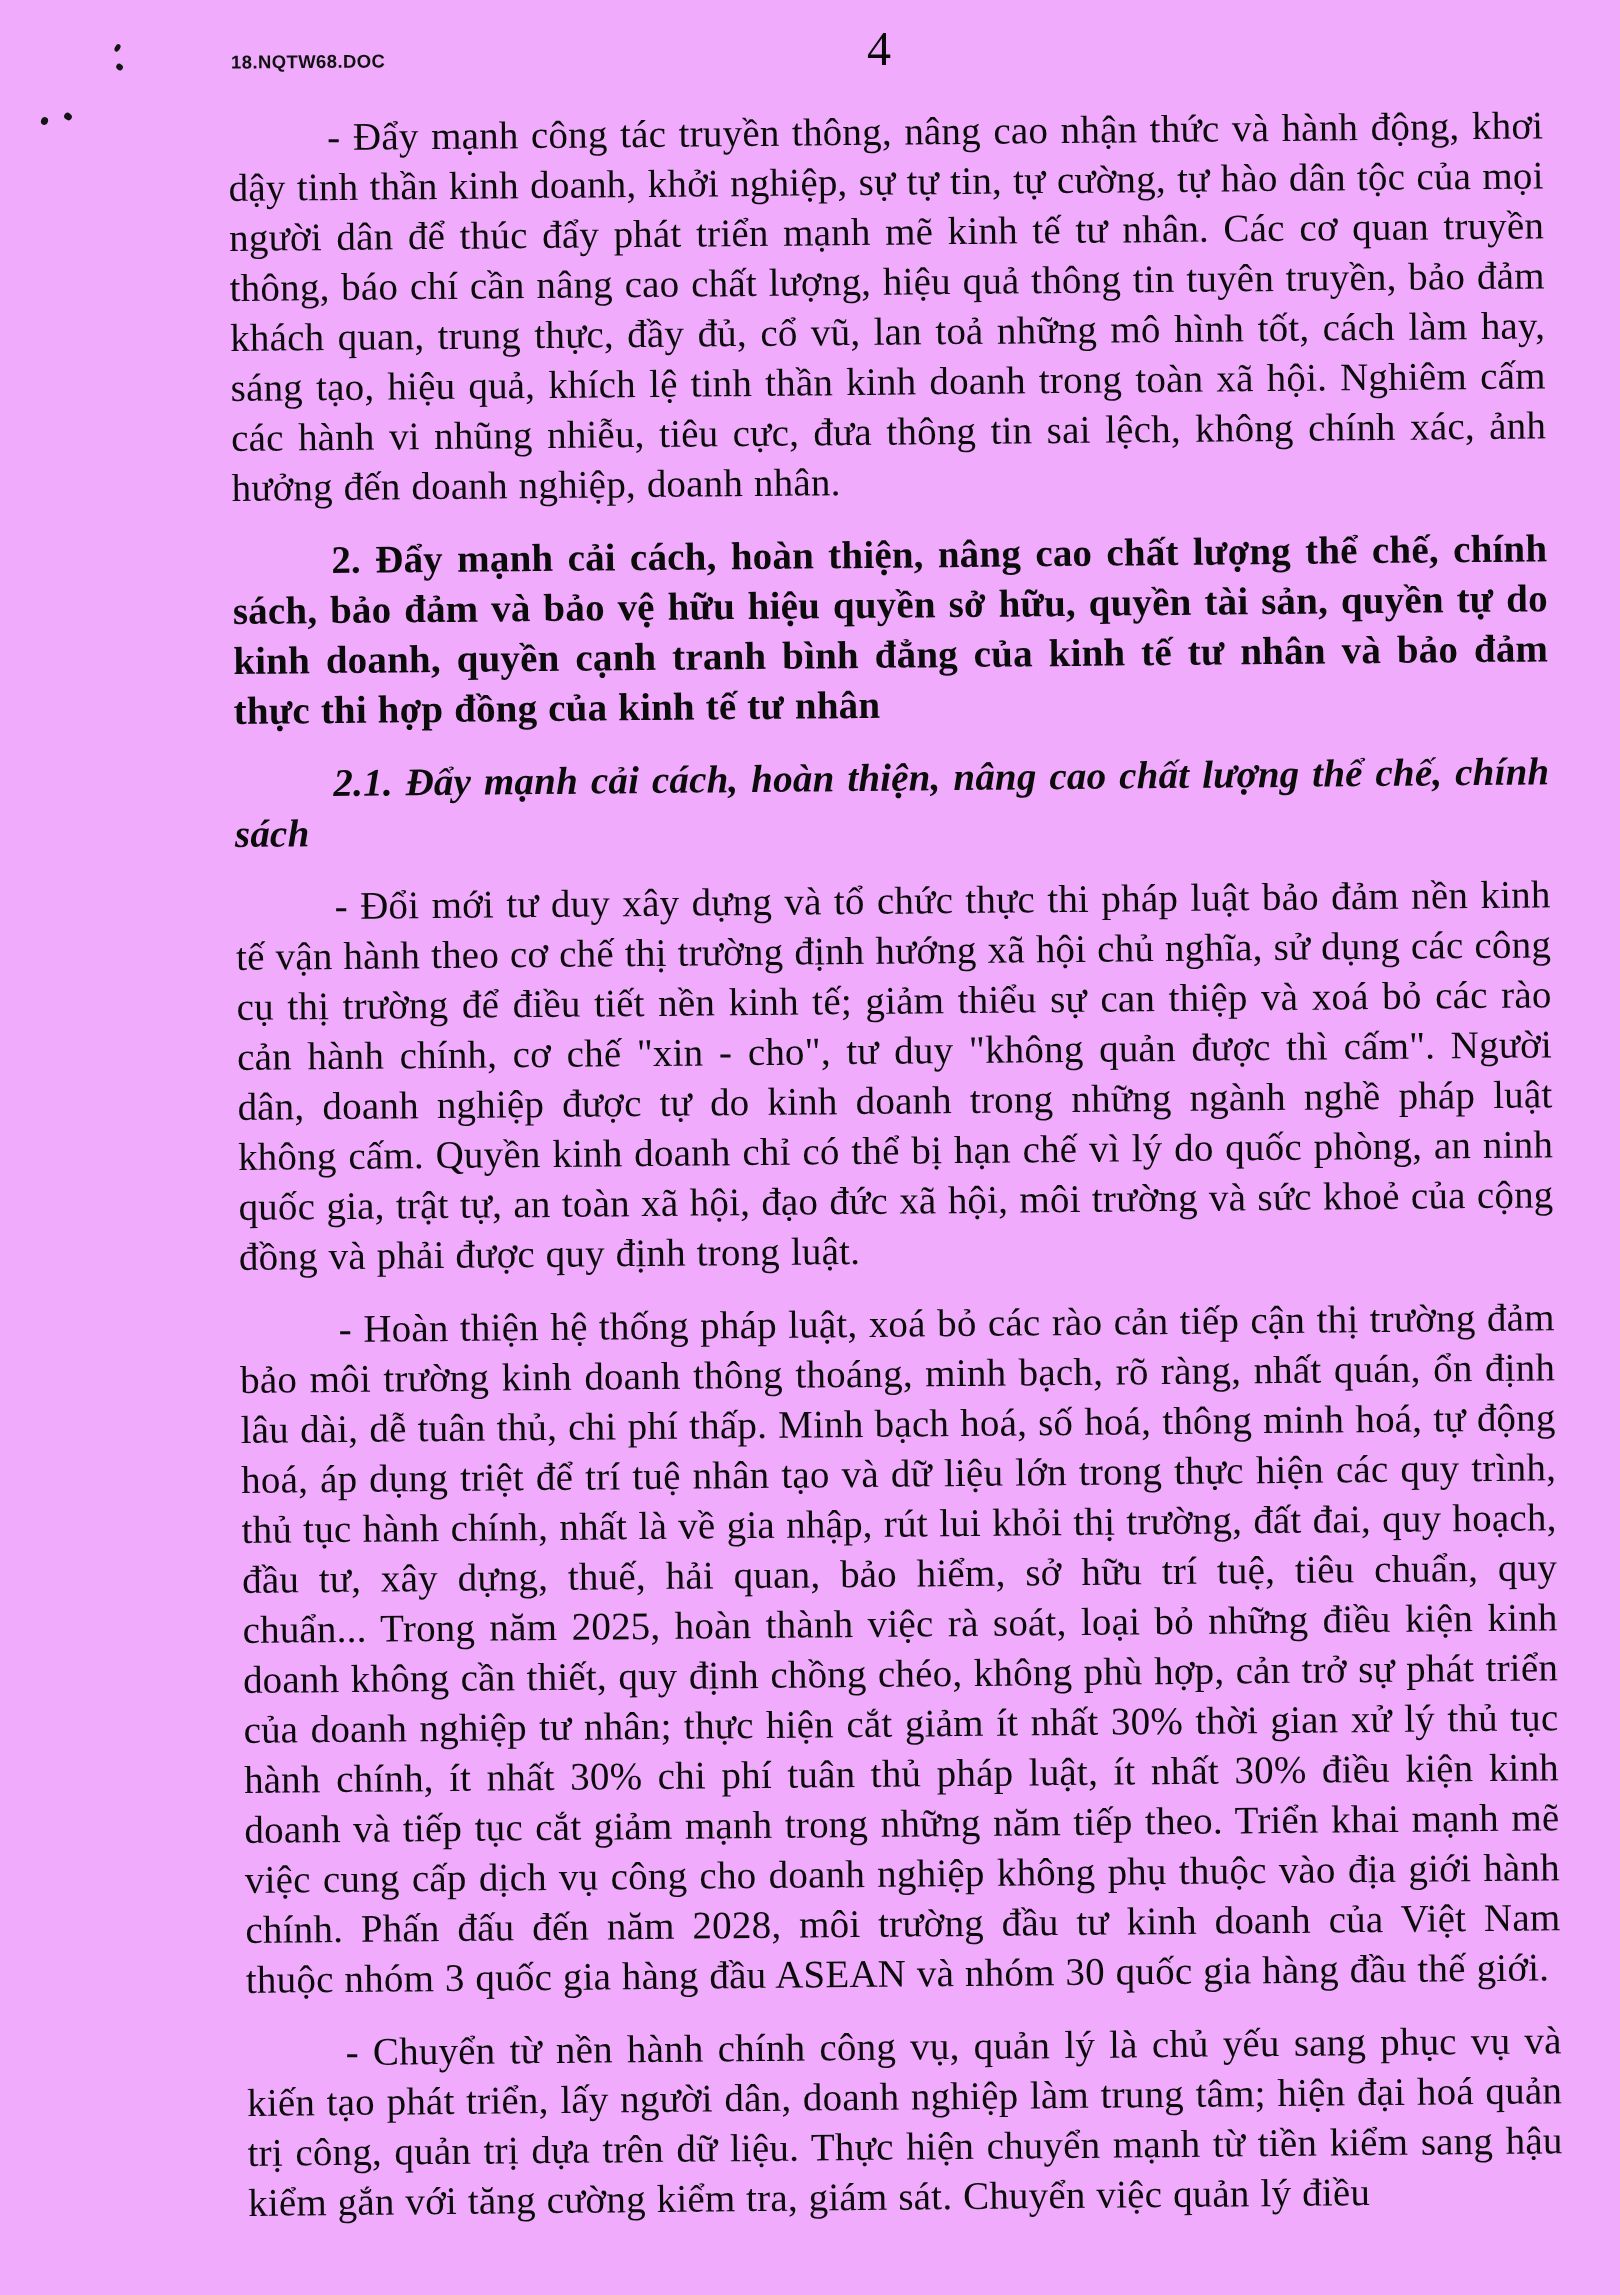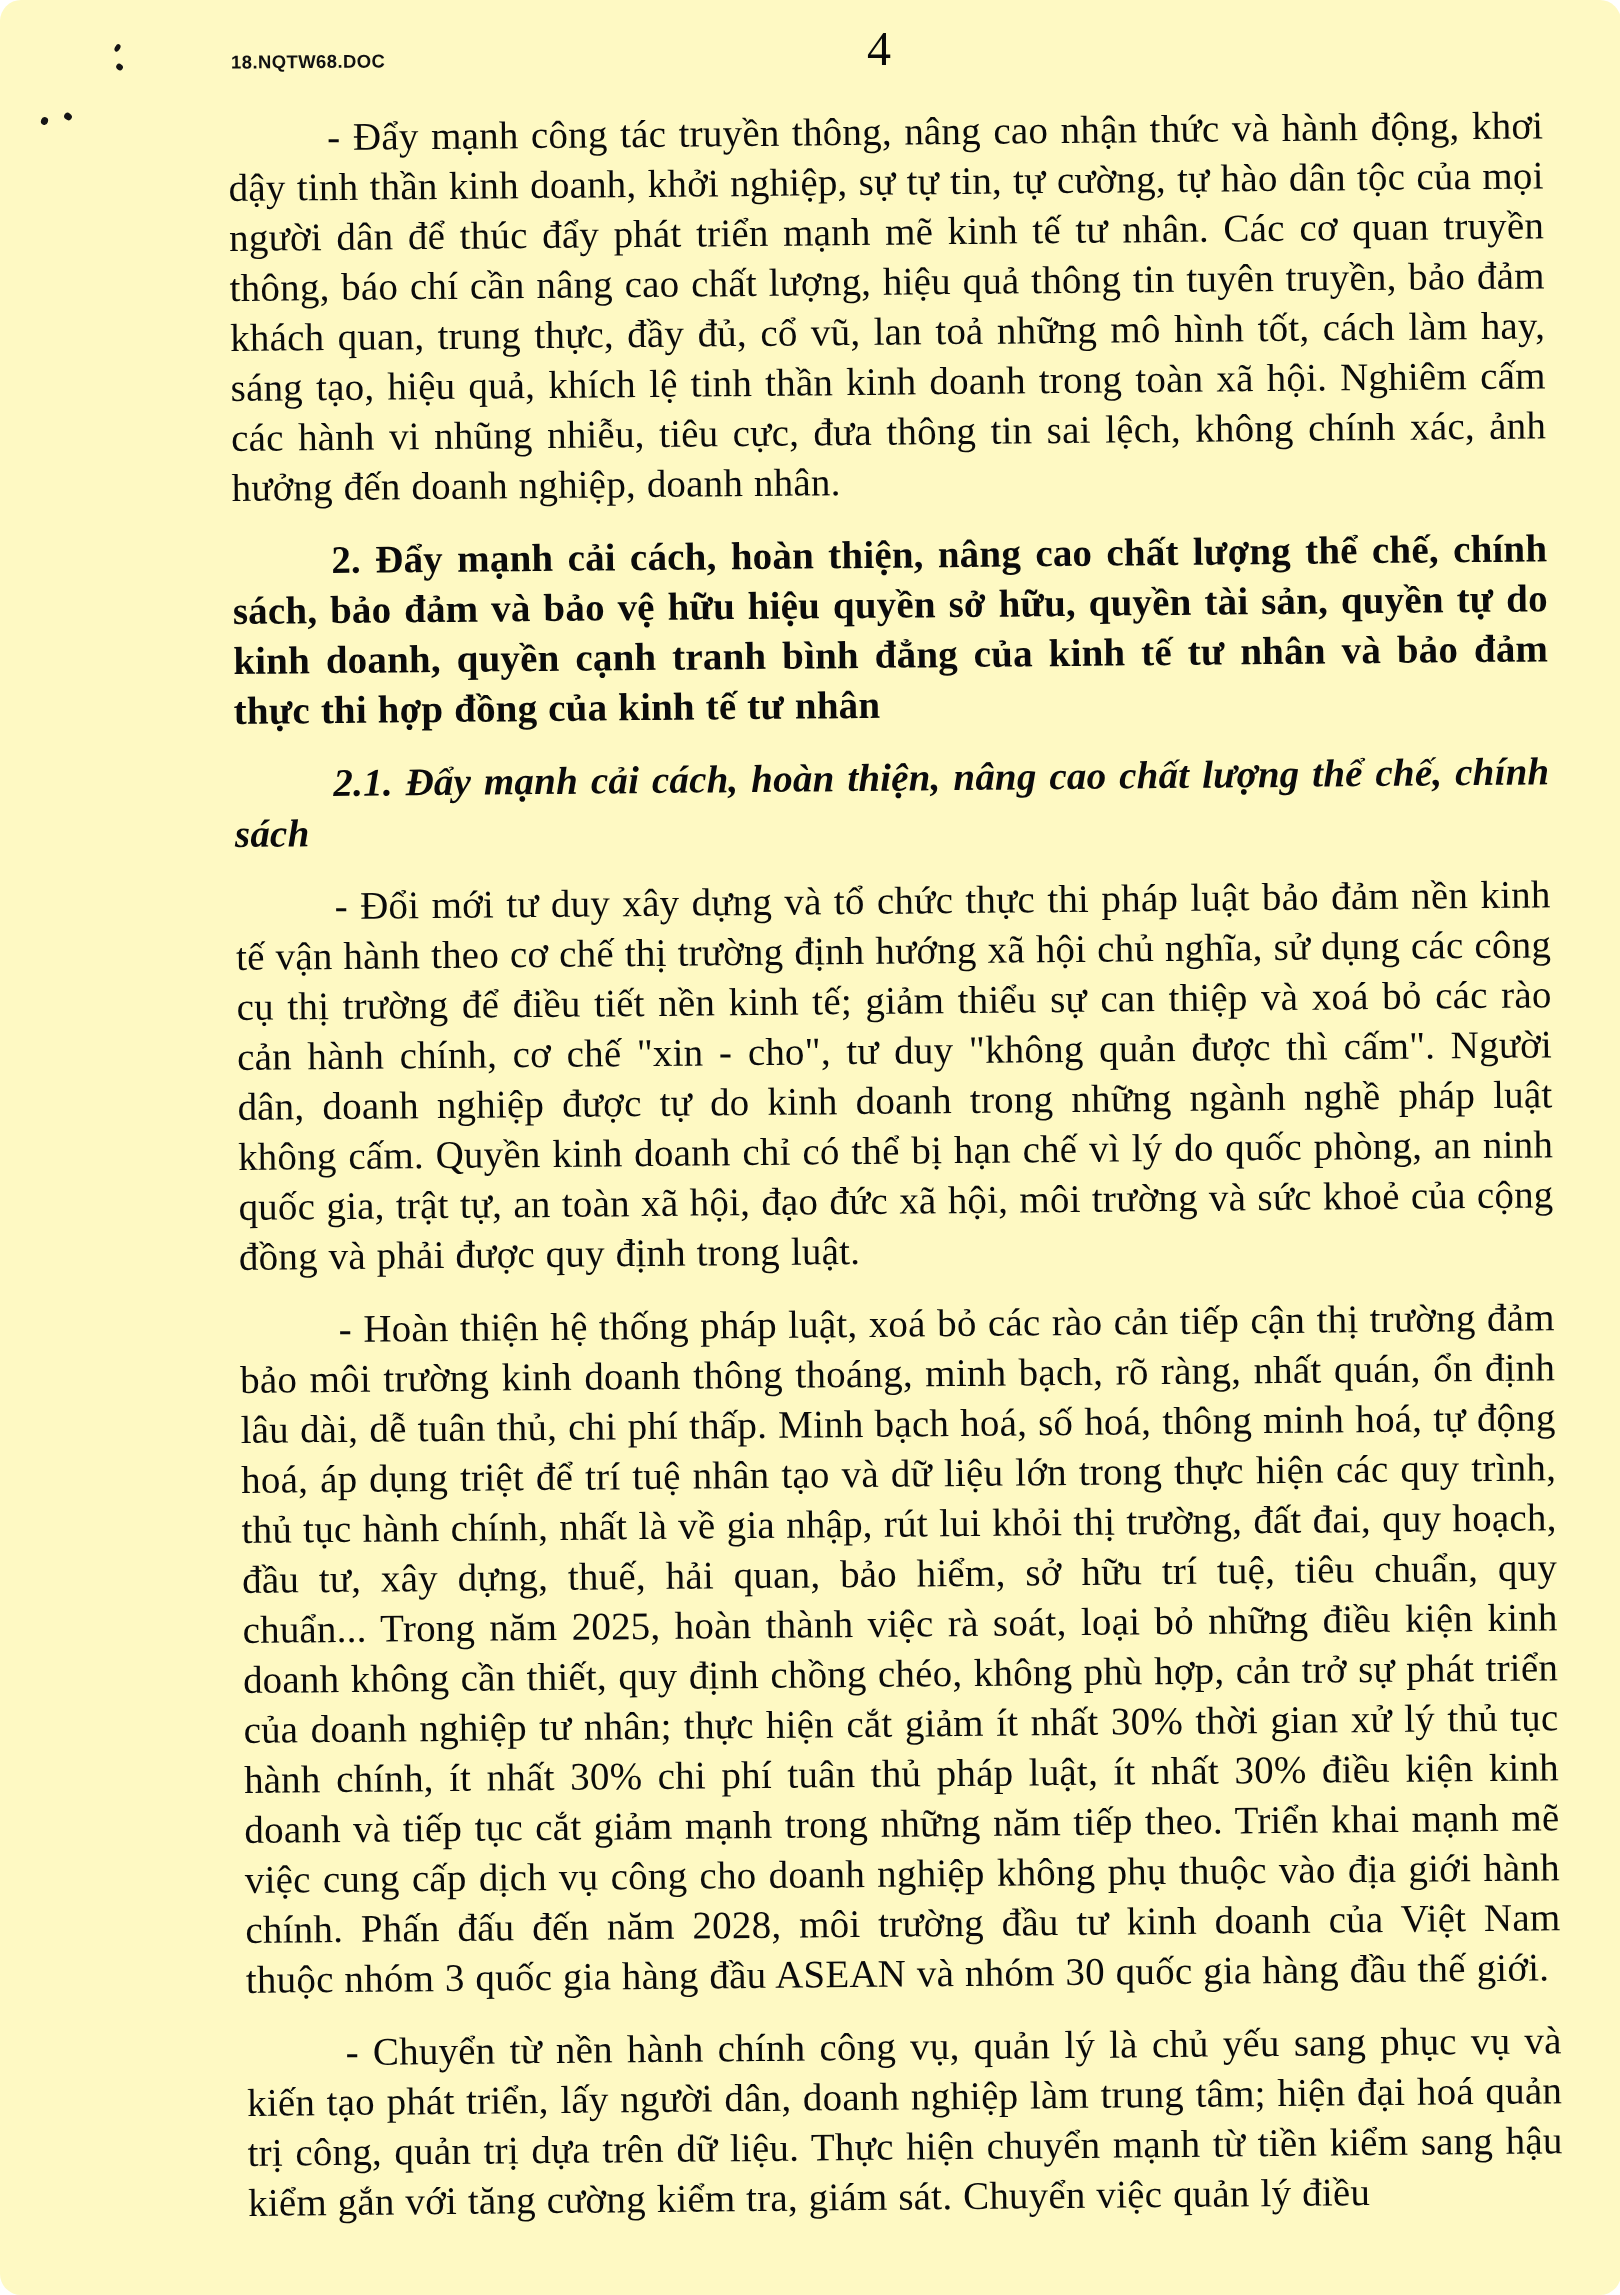--- a/index.html
+++ b/index.html
@@ -1,24 +1,23 @@
 <!DOCTYPE html>
 <html lang="vi" style="font-size:14px"><head>
 <meta charset="utf-8">
 <style>
   html, body { margin: 0; padding: 0; background: #ffffff; }
   .page {
     position: relative;
     width: 1621px;
     height: 2295px;
-    background: #fef9c3;
+    background: #f0abfc;
     overflow: hidden;
     font-family: "Liberation Serif", "DejaVu Serif", serif;
     color: #0b0b0b;
-    border-radius: 21px;
   }
   
   .doc-label {
     position: absolute;
     left: 231px;
     top: 51px;
     font-family: "Liberation Sans", "DejaVu Sans", sans-serif;
     font-weight: 700;
     font-size: 18.5px;
     letter-spacing: 0.4px;

